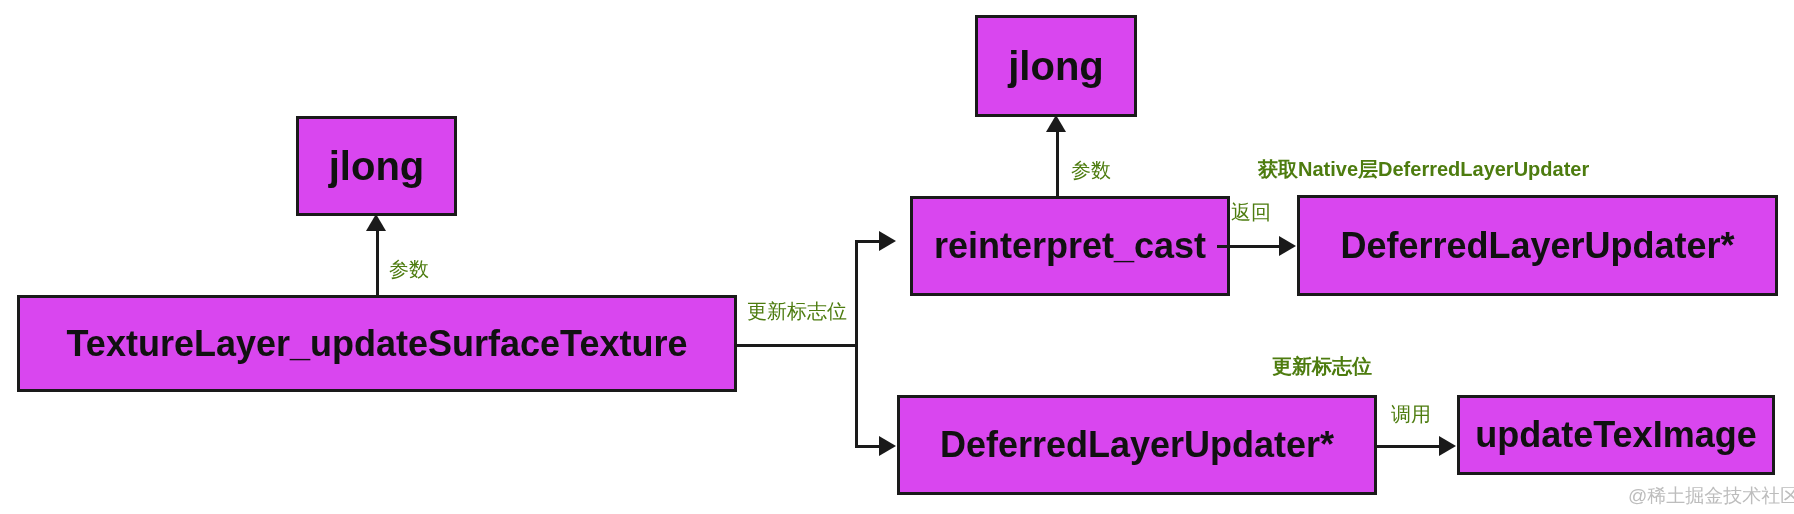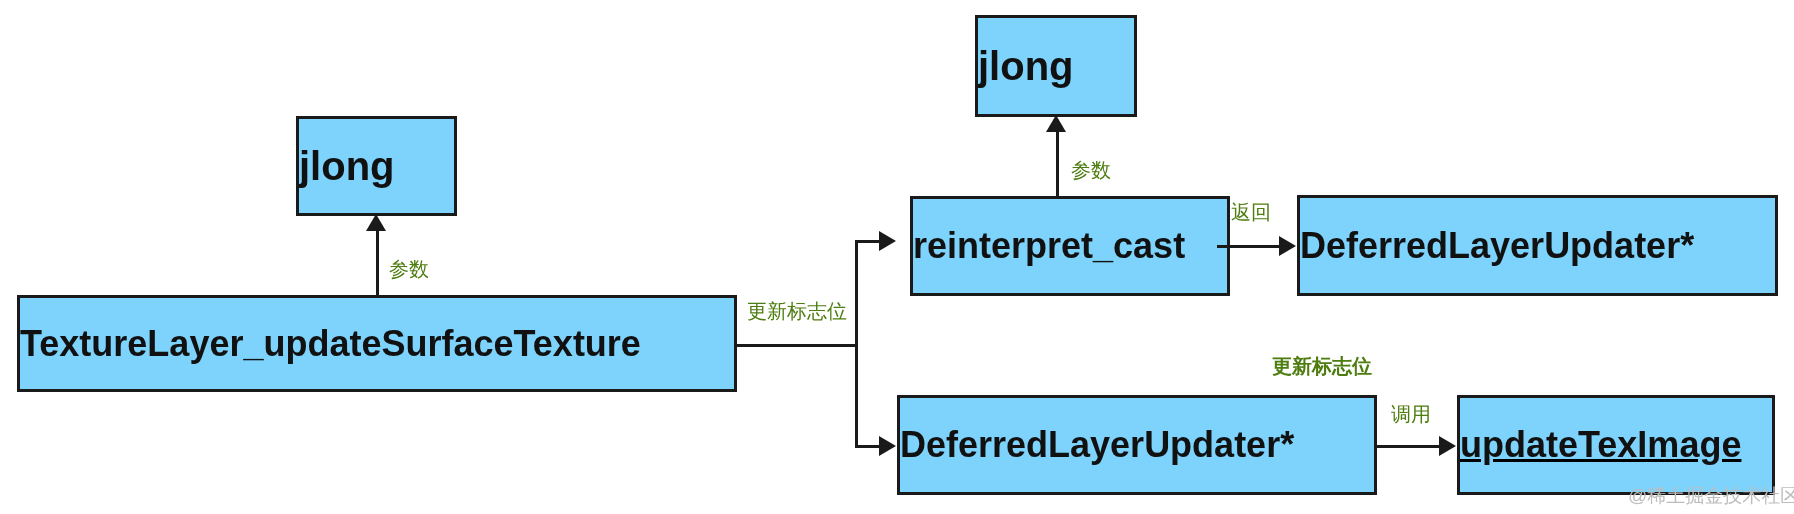--- a/index.html
+++ b/index.html
@@ -8,24 +8,24 @@
     width: 1794px;
     height: 514px;
     background: #ffffff;
     font-family: "Liberation Sans", "DejaVu Sans", sans-serif;
     overflow: hidden;
   }
   .node {
     position: absolute;
     box-sizing: border-box;
     border: 3px solid #1a1a1a;
-    background: #7dd3fc;
+    background: #d946ef;
     display: flex;
     align-items: center;
-    justify-content: flex-start;
+    justify-content: center;
   }
   .node-label {
     font-weight: 700;
     font-size: 36px;
     color: #111111;
     white-space: nowrap;
     letter-spacing: 0px;
   }
   .node-label.xl { font-size: 40px; }
   .edge-label {
@@ -92,21 +92,21 @@
   </div>
 
   <div class="node" style="left:1297px; top:195px; width:481px; height:101px;">
     <span class="node-label">DeferredLayerUpdater*</span>
   </div>
 
   <div class="node" style="left:897px; top:395px; width:480px; height:100px;">
     <span class="node-label">DeferredLayerUpdater*</span>
   </div>
 
-  <div class="node" style="left:1457px; top:395px; width:318px; height:100px;text-decoration:underline;">
+  <div class="node" style="left:1457px; top:395px; width:318px; height:80px;">
     <span class="node-label">updateTexImage</span>
   </div>
 
   <div class="line-v" style="left:375.5px; top:230px; height:65px;"></div>
   <div class="arrow-up" style="left:366px; top:214px;"></div>
   <span class="edge-label" style="left:389px; top:259px;">参数</span>
 
   <div class="line-h" style="left:737px; top:343.5px; width:120px;"></div>
   <div class="line-v" style="left:854.5px; top:240px; height:207px;"></div>
   <span class="edge-label" style="left:747px; top:301px;">更新标志位</span>
@@ -122,18 +122,19 @@
   <span class="edge-label" style="left:1071px; top:160px;">参数</span>
 
   <div class="line-h" style="left:1217px; top:244.5px; width:64px;"></div>
   <div class="arrow-right" style="left:1279px; top:236px;"></div>
   <span class="edge-label" style="left:1231px; top:202px;">返回</span>
 
   <div class="line-h" style="left:1377px; top:444.5px; width:64px;"></div>
   <div class="arrow-right" style="left:1439px; top:436px;"></div>
   <span class="edge-label" style="left:1391px; top:404px;">调用</span>
 
+  <span class="edge-label bold" style="left:1258px; top:159px;">获取Native层DeferredLayerUpdater</span>
 
   <span class="edge-label bold" style="left:1272px; top:358px;font-family:Liberation Mono, monospace;">更新标志位</span>
 
   <span class="watermark" style="left:1628px; top:486px;">@稀土掘金技术社区</span>
 
 </div>
 
 </body></html>

